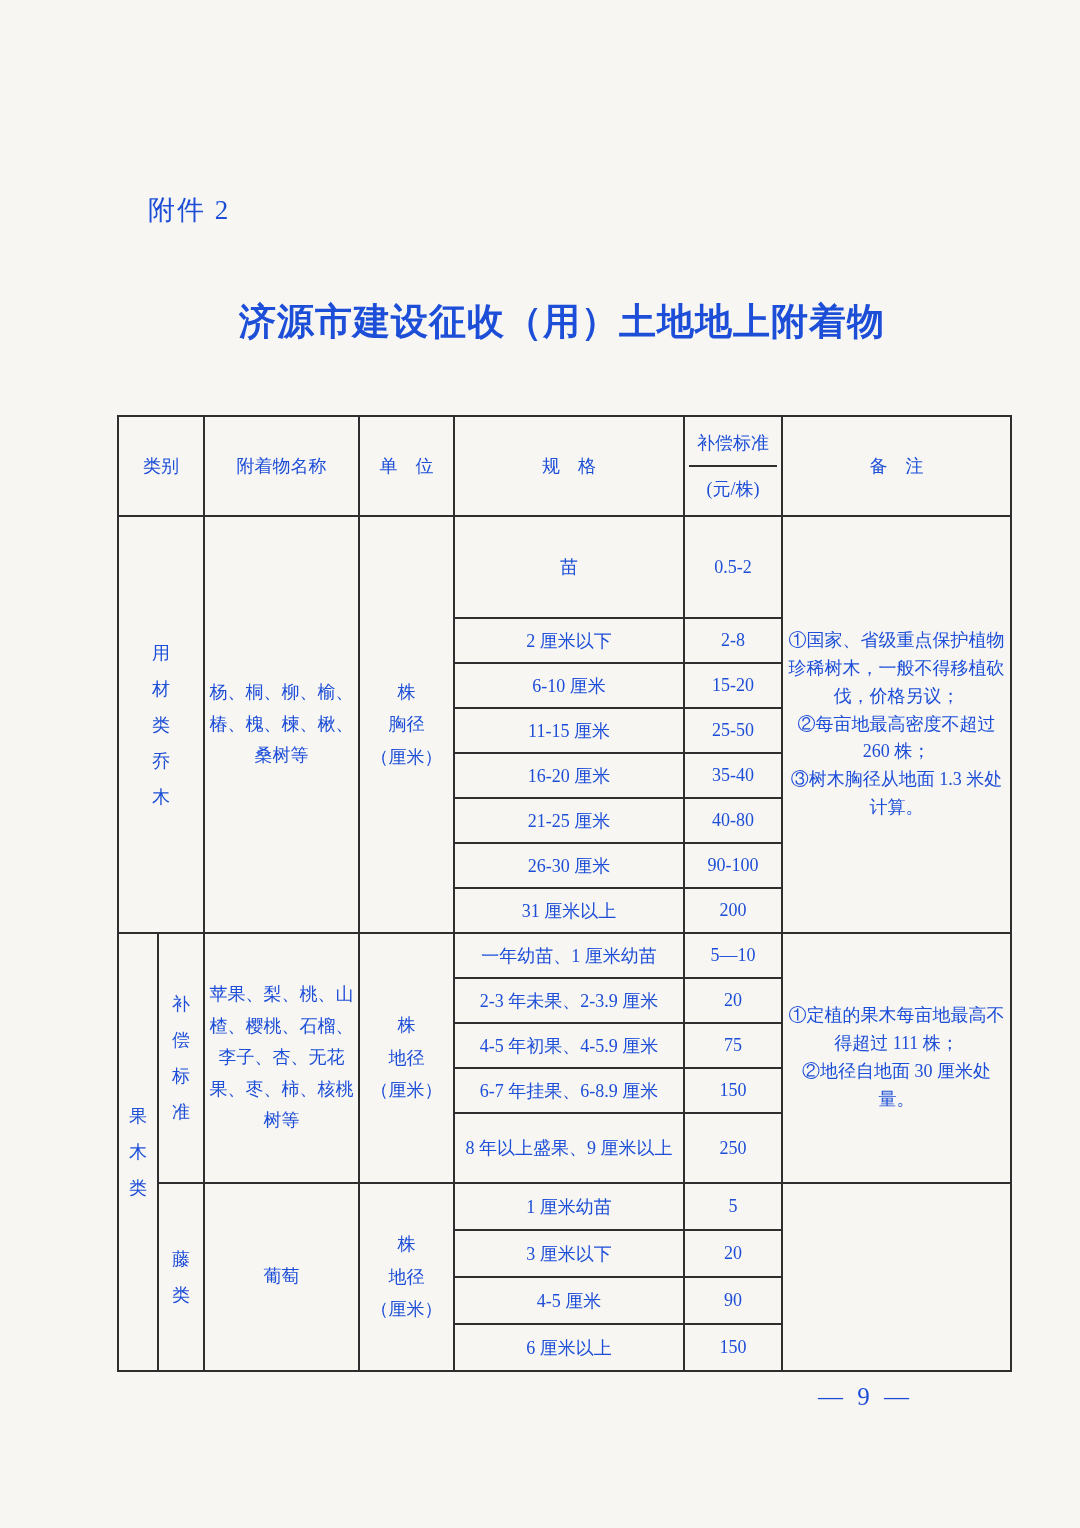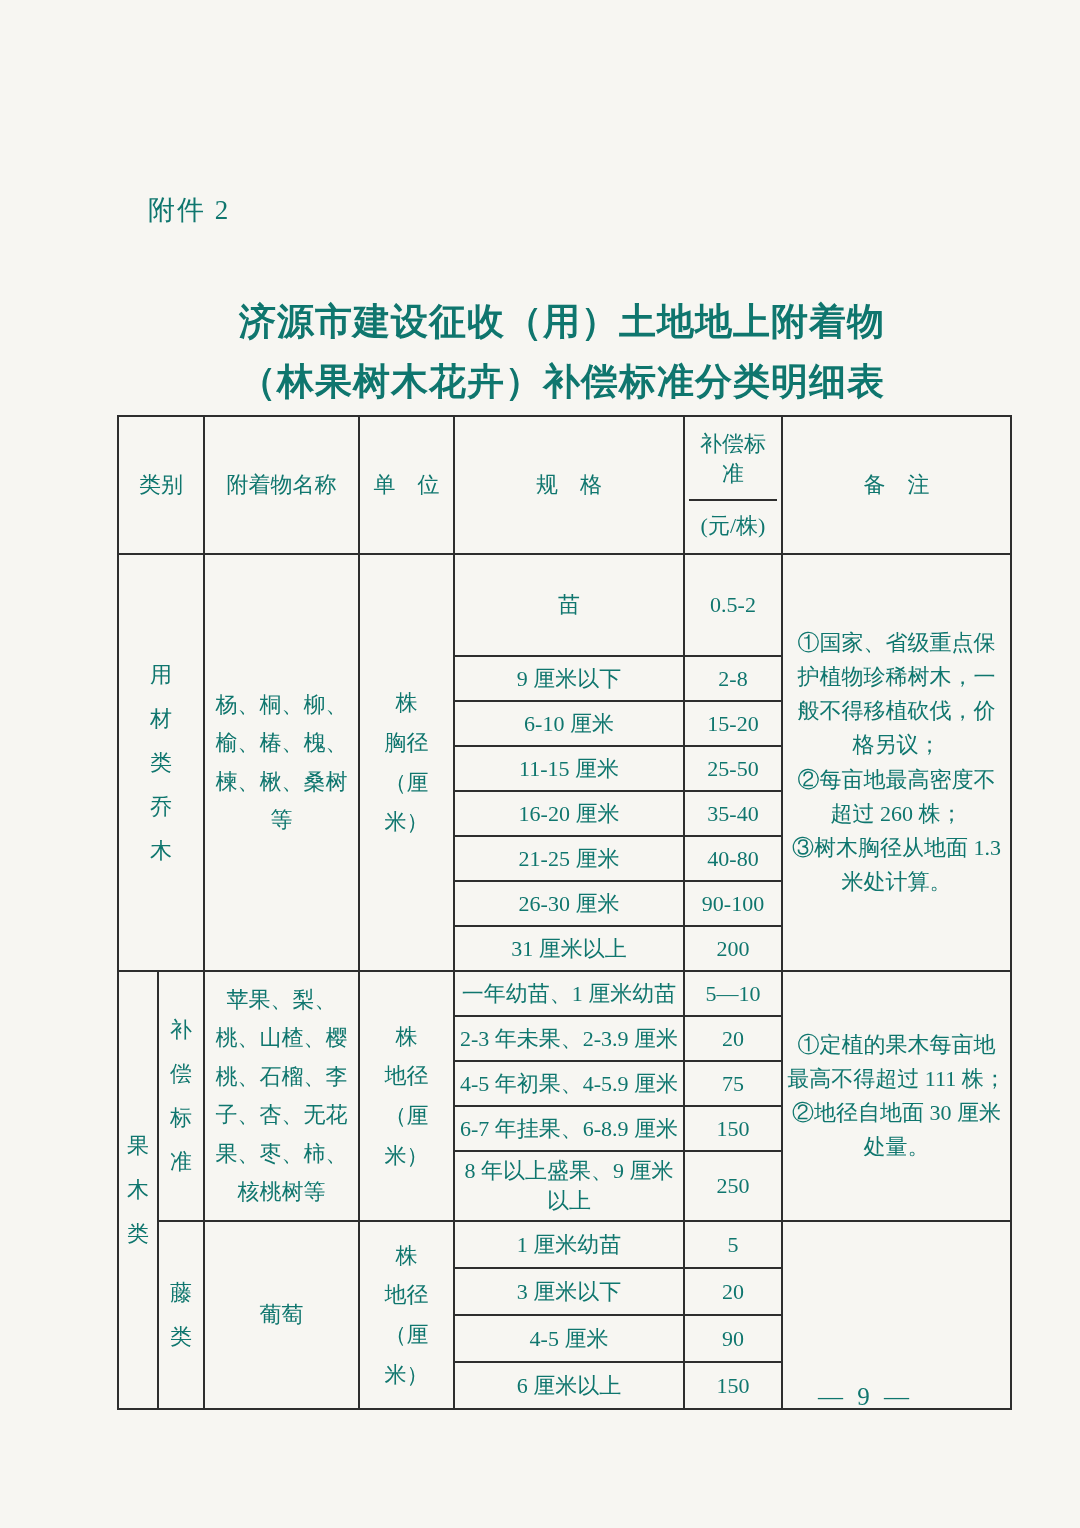--- a/index.html
+++ b/index.html
@@ -3,21 +3,21 @@
 <meta charset="utf-8">
 <style>
   * { box-sizing: border-box; margin: 0; padding: 0; }
   html, body { background: #e9e9e9; }
   .page {
     position: relative;
     width: 1080px;
     height: 1528px;
     margin: 0 auto;
     background: #f7f6f2;
-    color: #0f766e;
+    color: #1d4ed8;
     font-family: "Liberation Serif", "DejaVu Serif", serif;
     overflow: hidden;
   }
   .attachment-label {
     position: absolute;
     left: 148px;
     top: 192px;
     font-size: 27px;
     letter-spacing: 2px;
   }
@@ -36,21 +36,21 @@
   }
   table.comp-table {
     position: absolute;
     left: 117px;
     top: 415px;
     border-collapse: collapse;
     table-layout: fixed;
   }
   .comp-table th, .comp-table td {
     border: 2px solid #2e2e2e;
-    font-size: 22px;
+    font-size: 18px;
     font-weight: normal;
     text-align: center;
     vertical-align: middle;
     padding: 2px 4px;
     overflow: hidden;
   }
   .rh-header { height: 100px; }
   .rh-tall   { height: 102px; }
   .rh-std    { height: 45px; }
   .rh-two    { height: 70px; }
@@ -102,21 +102,20 @@
 </style>
 </head>
 <body>
 
 <div class="page">
 
   <div class="attachment-label">附件 2</div>
 
   <div class="doc-title">
     <span>济源市建设征收（用）土地地上附着物</span><br>
-    <span>（林果树木花卉）补偿标准分类明细表</span>
   </div>
 
   <table class="comp-table">
     <colgroup>
       <col style="width:40px">
       <col style="width:46px">
       <col style="width:155px">
       <col style="width:95px">
       <col style="width:230px">
       <col style="width:98px">
@@ -142,21 +141,21 @@
       <td rowspan="8" class="unit-cell">株
 胸径
 （厘米）</td>
       <td class="spec-cell">苗</td>
       <td class="val-cell">0.5-2</td>
       <td rowspan="8" class="remarks-cell">①国家、省级重点保护植物珍稀树木，一般不得移植砍伐，价格另议；
 ②每亩地最高密度不超过 260 株；
 ③树木胸径从地面 1.3 米处计算。</td>
     </tr>
     <tr class="rh-std">
-      <td class="spec-cell">9 厘米以下</td>
+      <td class="spec-cell">2 厘米以下</td>
       <td class="val-cell">2-8</td>
     </tr>
     <tr class="rh-std">
       <td class="spec-cell">6-10 厘米</td>
       <td class="val-cell">15-20</td>
     </tr>
     <tr class="rh-std">
       <td class="spec-cell">11-15 厘米</td>
       <td class="val-cell">25-50</td>
     </tr>

